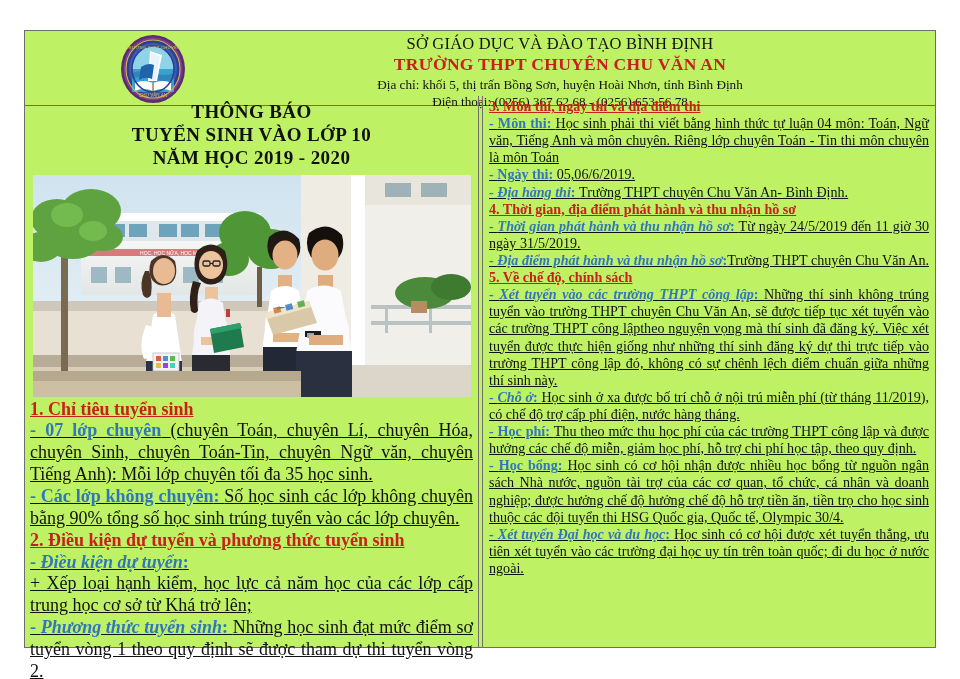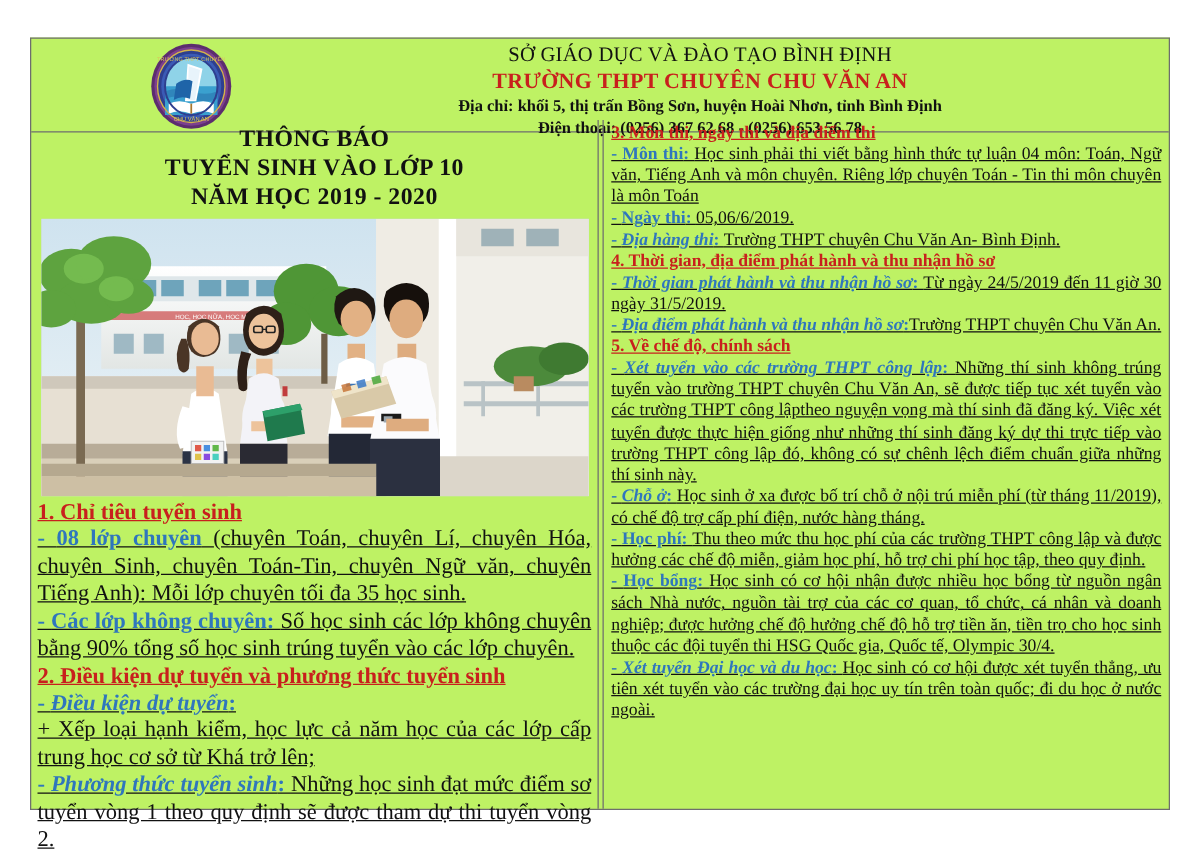--- a/index.html
+++ b/index.html
@@ -66,21 +66,21 @@
     font-size: 17.5px;
     font-weight: bold;
     color: #c8201d;
     line-height: 1.2;
     margin-top: 1px;
     letter-spacing: 0.3px;
     white-space: nowrap;
   }
   .addr-line, .phone-line {
     font-size: 13.2px;
-    font-weight: bold;
+    font-weight: normal;
     color: #111111;
     line-height: 1.28;
     white-space: nowrap;
   }
   .addr-line { margin-top: 2px; }
 
   
   .cols {
     position: absolute;
     left: 0;
@@ -356,21 +356,21 @@
             </g>
 
             <rect x="0" y="196" width="268" height="10" fill="#b5a88f"></rect>
             <rect x="0" y="206" width="268" height="16" fill="#cdbfa4"></rect>
           </svg>
         </div>
 
         <div class="body-text">
           <div>
               <div class="p h-red">1. Chỉ tiêu tuyển sinh</div>
-              <div class="p"><span class="dash">- </span><span class="sub-blue">08 lớp chuyên</span><span class="sub-blue"> </span><span>(chuyên Toán, chuyên Lí, chuyên Hóa, chuyên Sinh, chuyên Toán-Tin, chuyên Ngữ văn, chuyên Tiếng Anh): Mỗi lớp chuyên tối đa 35 học sinh.</span></div>
+              <div class="p"><span class="dash">- </span><span class="sub-blue">07 lớp chuyên</span><span class="sub-blue"> </span><span>(chuyên Toán, chuyên Lí, chuyên Hóa, chuyên Sinh, chuyên Toán-Tin, chuyên Ngữ văn, chuyên Tiếng Anh): Mỗi lớp chuyên tối đa 35 học sinh.</span></div>
               <div class="p"><span class="dash">- </span><span class="sub-blue">Các lớp không chuyên</span><span class="sub-blue">: </span><span>Số học sinh các lớp không chuyên bằng 90% tổng số học sinh trúng tuyển vào các lớp chuyên.</span></div>
               <div class="p h-red">2. Điều kiện dự tuyển và phương thức tuyển sinh</div>
               <div class="p"><span class="dash">- </span><span class="sub-blue-i">Điều kiện dự tuyển</span><span class="sub-blue">:</span></div>
               <div class="p"><span>+ Xếp loại hạnh kiểm, học lực cả năm học của các lớp cấp trung học cơ sở từ Khá trở lên;</span></div>
               <div class="p"><span class="dash">- </span><span class="sub-blue-i">Phương thức tuyển sinh</span><span class="sub-blue">: </span><span>Những học sinh đạt mức điểm sơ tuyển vòng 1 theo quy định sẽ được tham dự thi tuyển vòng 2.</span></div>
             </div>
         </div>
       </div>
 
       <div class="divider"></div>

